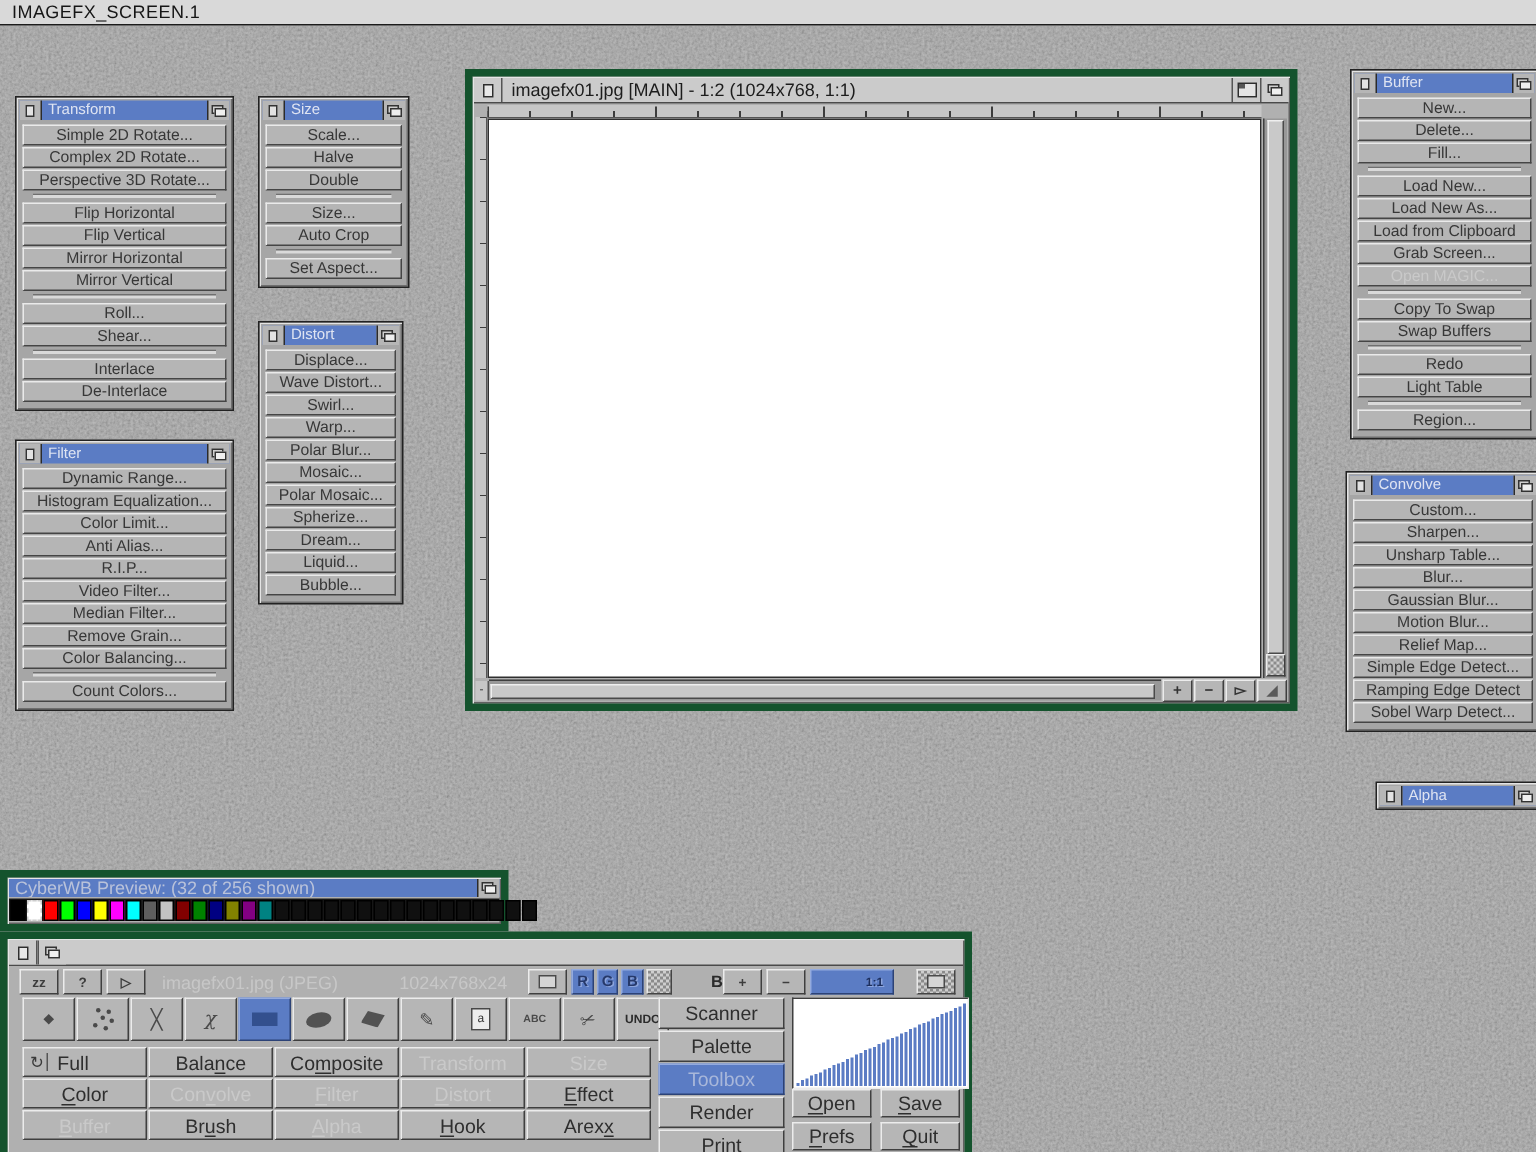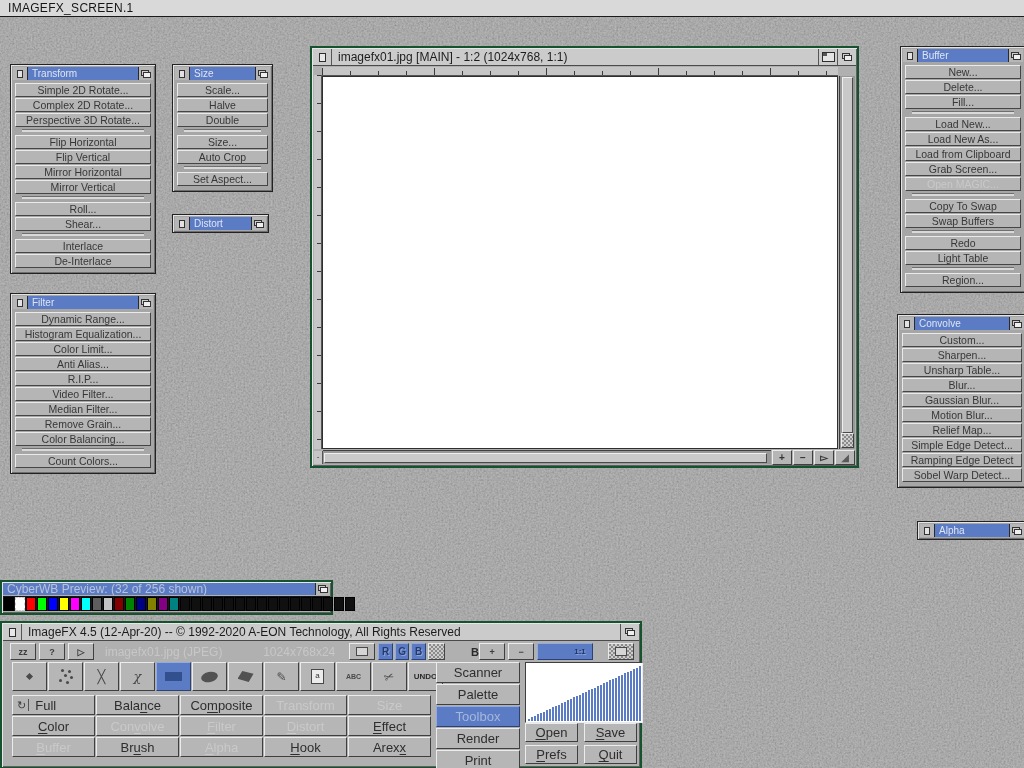--- a/index.html
+++ b/index.html
@@ -34,21 +34,21 @@
   .pbtn{height:12px;line-height:12px;margin:0 1px 1px;text-align:center;font-size:10.5px;
         color:#373737;background:#b5b5b5;
         border-top:1px solid #eaeaea;border-left:1px solid #eaeaea;
         border-right:1px solid #454545;border-bottom:1px solid #454545;
         white-space:nowrap;overflow:hidden;}
   .pbtn.ghost{color:#c9c9c9;}
   .pbtn.dim{color:#8f8f8f;}
   .psep{height:2px;background:#d9d9d9;border-top:1px solid #6f6f6f;margin:2px 8px 3px;}
 
   
-  .win{position:absolute;background:#b0b0b0;border:2px solid #14532d;
+  .win{position:absolute;background:#b0b0b0;border:5px solid #14532d;
        box-shadow:inset 1px 1px 0 #e6e6e6, inset -1px -1px 0 #606060;z-index:2;}
   .wtitle{height:16px;background:#cbcbcb;display:flex;align-items:stretch;margin:1px;
           border-bottom:1px solid #4a4a4a;}
   .wtitle .wtext{flex:1;font-size:12px;line-height:16px;color:#1c1c1c;padding-left:6px;
                  white-space:nowrap;overflow:hidden;}
   .wgad{width:18px;background:#cbcbcb;display:flex;align-items:center;justify-content:center;}
   .wgad.left{border-right:1px solid #555;}
   .wgad.right{border-left:1px solid #555;}
   .wgad i.sq{display:block;width:5px;height:7px;border:1px solid #2e2e2e;background:#e8e8e8;}
   .zoomg{position:relative;display:block;width:11px;height:8px;border:1px solid #2e2e2e;background:#e4e4e4;}
@@ -254,20 +254,33 @@
             <i></i>
           </span>
           <span class="ptext">Distort</span>
           <span class="pgad right">
             <span class="depth">
               <i class="b"></i>
               <i class="f"></i>
             </span>
           </span>
         </div>
+        <div class="pbody">
+          <div class="pbtn">Displace...</div>
+          <div class="pbtn">Wave Distort...</div>
+          <div class="pbtn">Swirl...</div>
+          <div class="pbtn">Warp...</div>
+          <div class="pbtn">Polar Blur...</div>
+          <div class="pbtn">Mosaic...</div>
+          <div class="pbtn">Polar Mosaic...</div>
+          <div class="pbtn">Spherize...</div>
+          <div class="pbtn">Dream...</div>
+          <div class="pbtn">Liquid...</div>
+          <div class="pbtn">Bubble...</div>
+        </div>
       </div>
       <div class="panel" style="left: 10px; top: 293px; width: 142px;">
         <div class="ptitle">
           <span class="pgad left">
             <i></i>
           </span>
           <span class="ptext">Filter</span>
           <span class="pgad right">
             <span class="depth">
               <i class="b"></i>
@@ -447,21 +460,20 @@
         <span class="swatch" style="background: rgb(16, 16, 16);"></span>
         <span class="swatch" style="background: rgb(16, 16, 16);"></span>
       </div>
 </div>
 
 <div class="win tbwin">
   <div class="wtitle">
     <span class="wgad left">
           <i class="sq"></i>
         </span>
-    <span class="wtext">ImageFX 4.5  (12-Apr-20) -- © 1992-2020 A-EON Technology, All Rights Reserved</span>
     <span class="wgad right">
           <span class="depth">
             <i class="b"></i>
             <i class="f"></i>
           </span>
         </span>
   </div>
   <div class="tb-content">
     <div class="statusrow">
       <span class="sbtn raised">zz</span>

